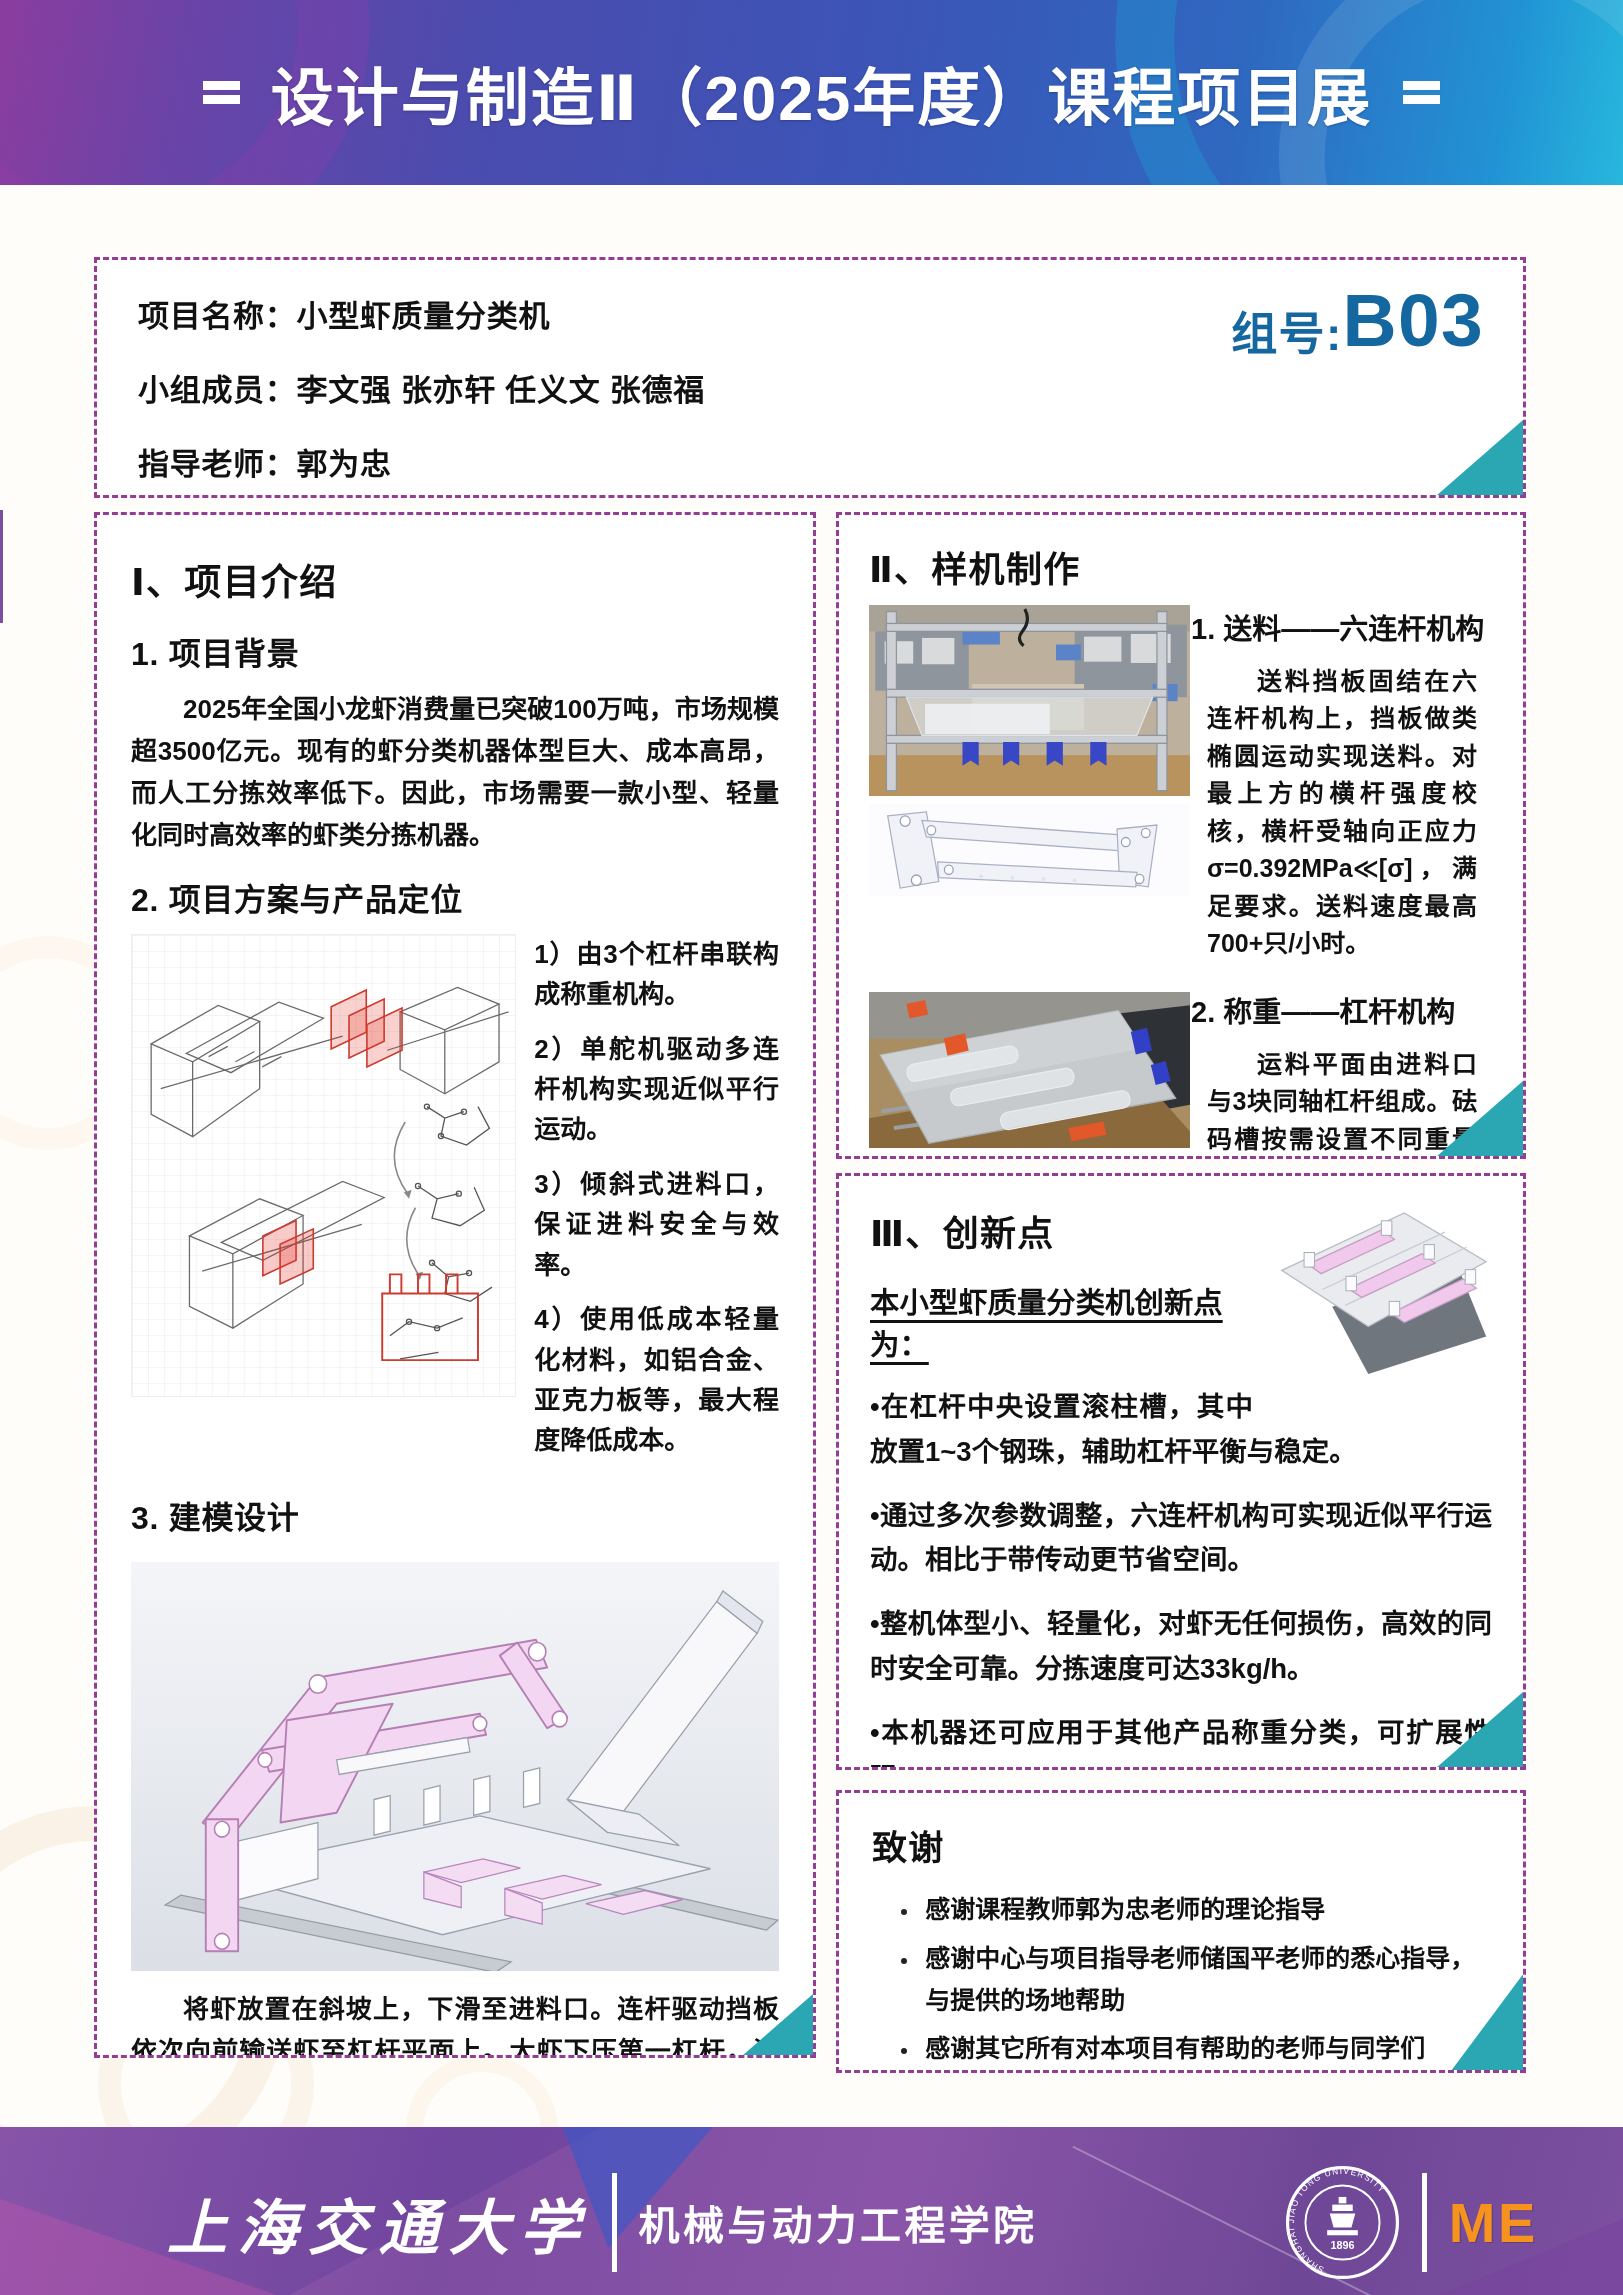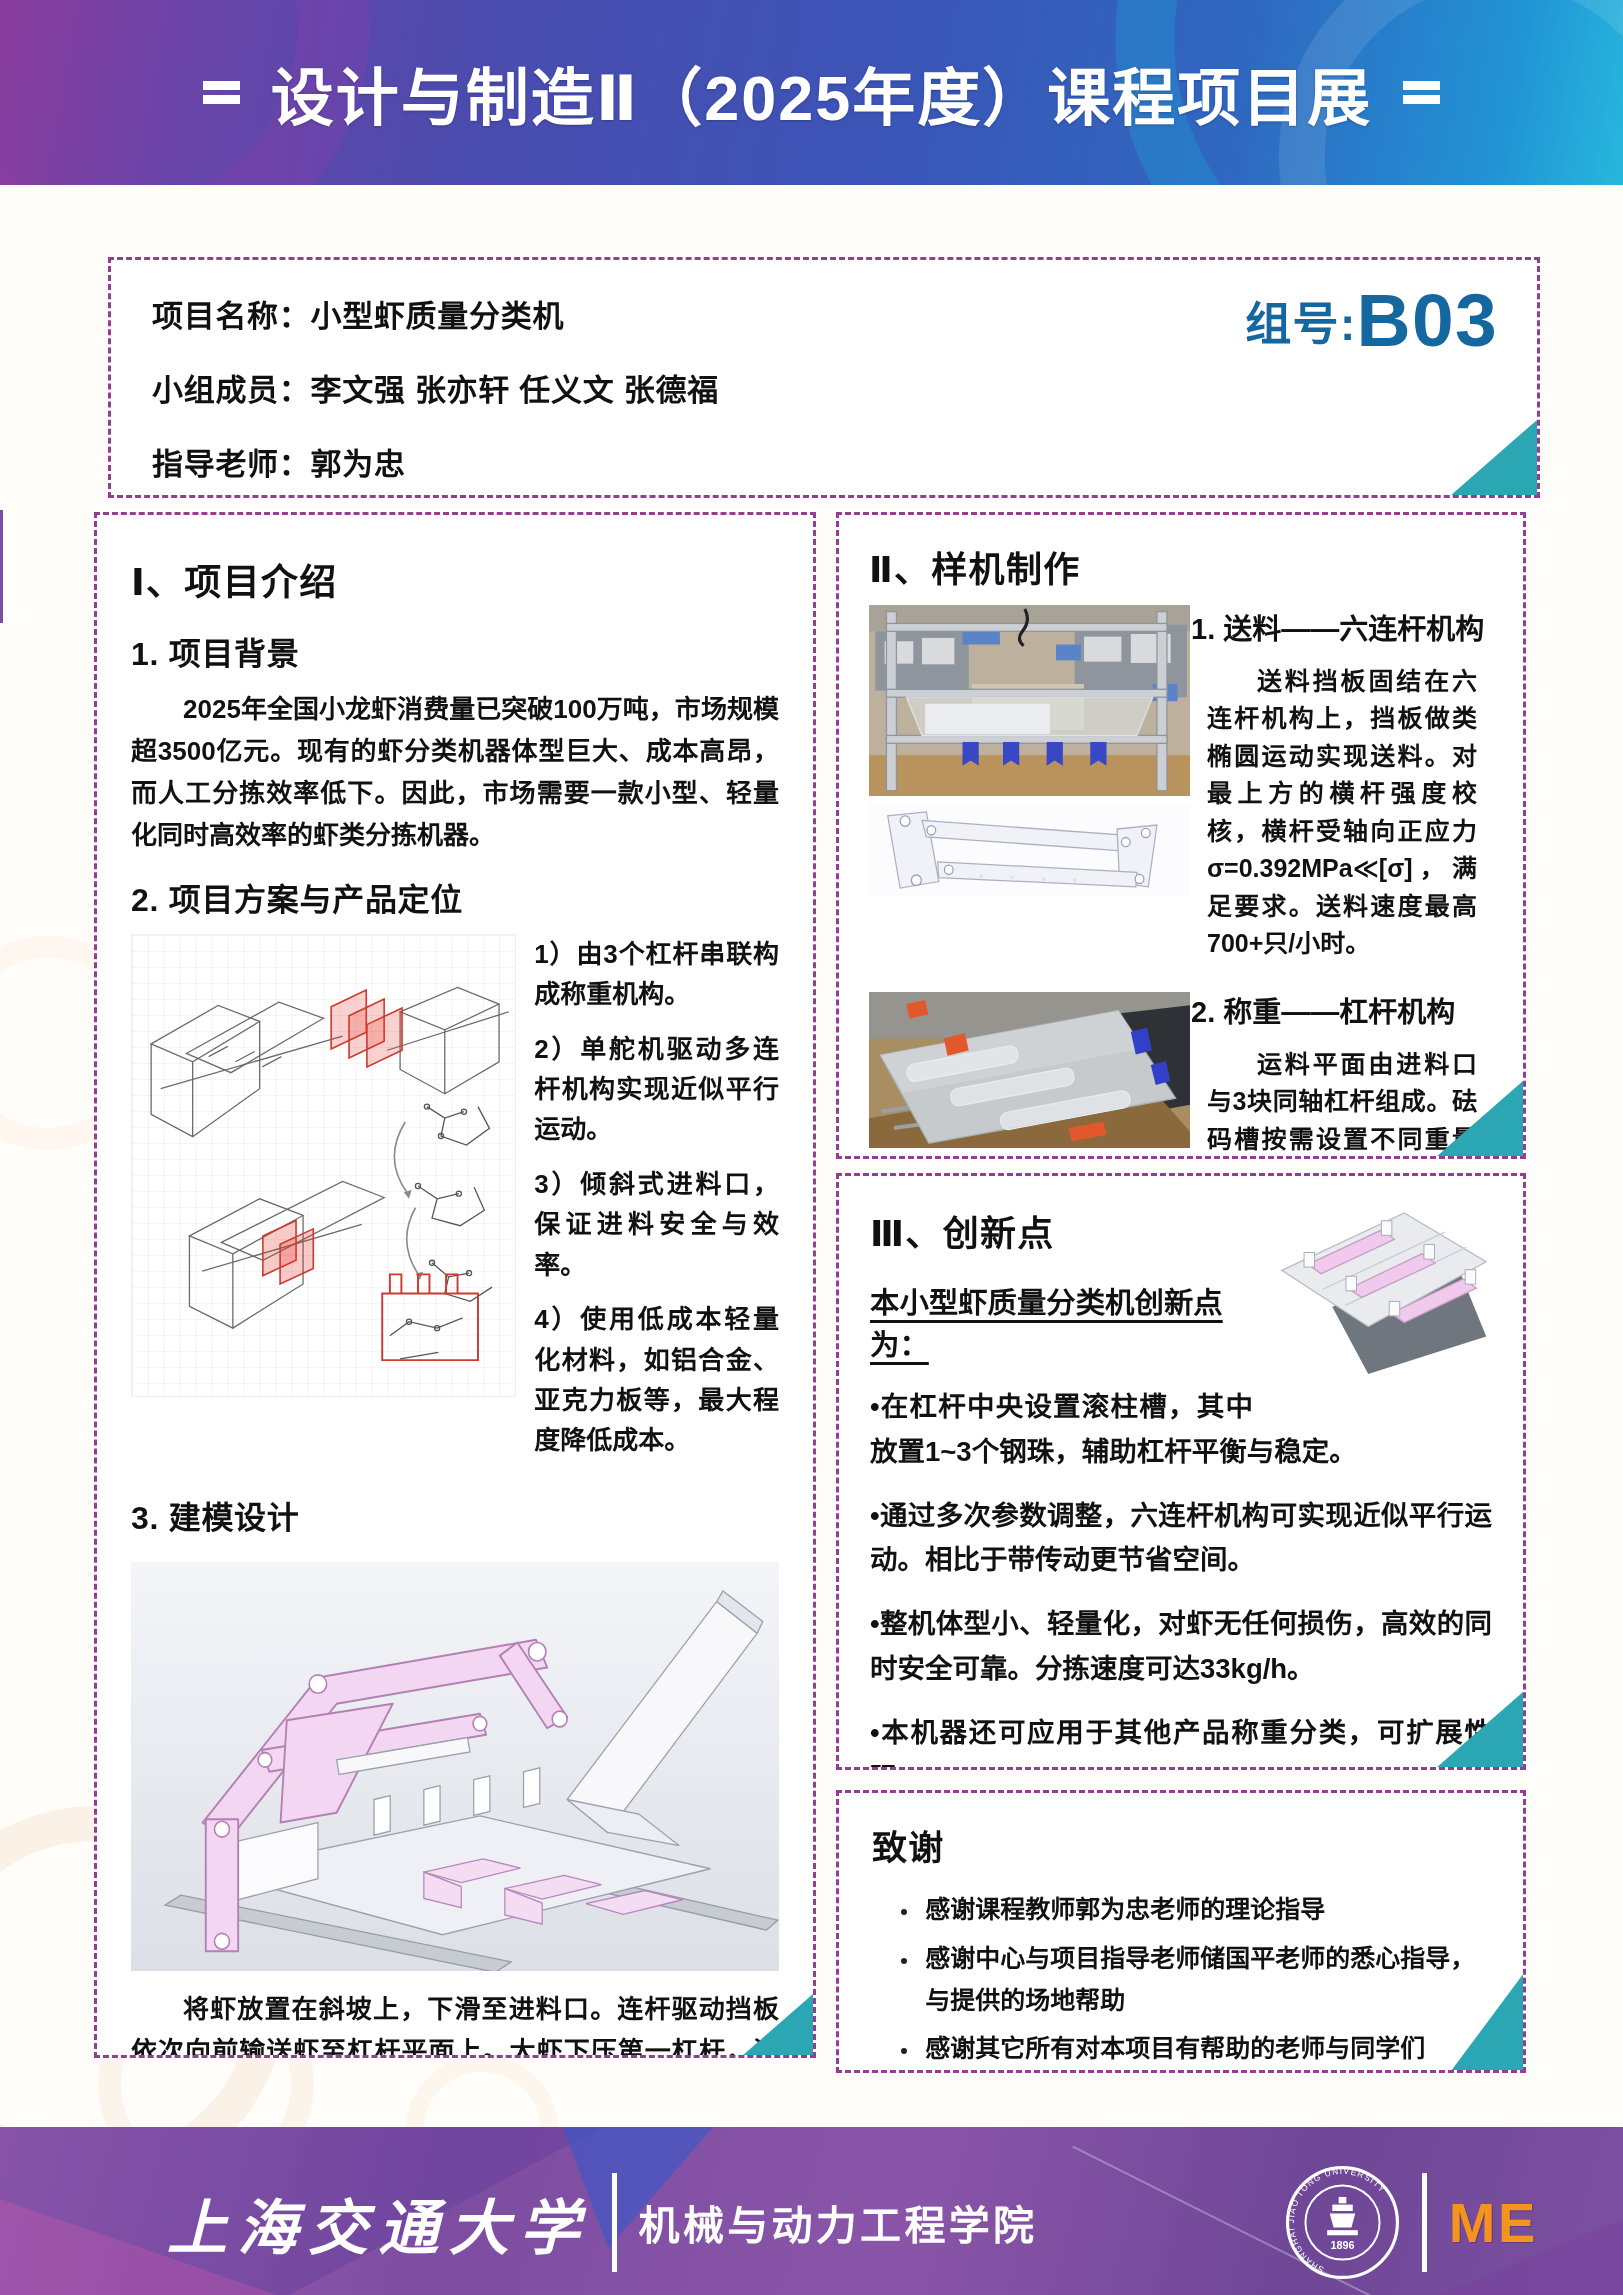--- a/index.html
+++ b/index.html
@@ -36,23 +36,23 @@
   .box{
     position:absolute;background:#fff;border:3.3px dashed #953d95;
     box-sizing:border-box;overflow:hidden;
   }
   .tri{position:absolute;right:-0.7px;bottom:-0.7px;width:0;height:0;
        border-left:88px solid transparent;border-bottom:77px solid #2ba7b3;}
   .tri.small{border-left-width:72px;border-bottom-width:63px;}
   .tri.tall{border-left-width:73px;border-bottom-width:98px;}
 
   
-  .info-box{left:108px;top:257px;width:1432px;height:241px;padding:31px 41px;}
+  .info-box{left:94px;top:257px;width:1432px;height:241px;padding:31px 41px;}
   .info-line{font-size:31px;font-weight:bold;margin-bottom:29px;letter-spacing:0.7px;}
-  .group-tag{position:absolute;right:39px;top:17px;display:flex;align-items:center;color:#15679f;font-weight:bold;}
+  .group-tag{position:absolute;right:39px;top:17px;display:flex;align-items:flex-end;color:#15679f;font-weight:bold;}
   .group-label{font-size:46px;letter-spacing:1.3px;}
   .group-number{font-size:75px;letter-spacing:1.3px;}
 
   
   .col-left{left:94px;top:512px;width:722px;height:1546px;padding:27.5px 34px;}
   h2.sec{font-size:37px;font-weight:bold;margin:9.2px 0 22px;letter-spacing:1.3px;}
   h3.sub{font-size:32px;font-weight:bold;margin:17px 0 14.4px;letter-spacing:0.7px;}
   p.body{font-size:26px;font-weight:bold;line-height:1.62;text-align:justify;
          text-indent:2em;margin:0 0 3.9px;}
   .fig-row{display:flex;gap:18.3px;margin:3.9px 0 0;}

